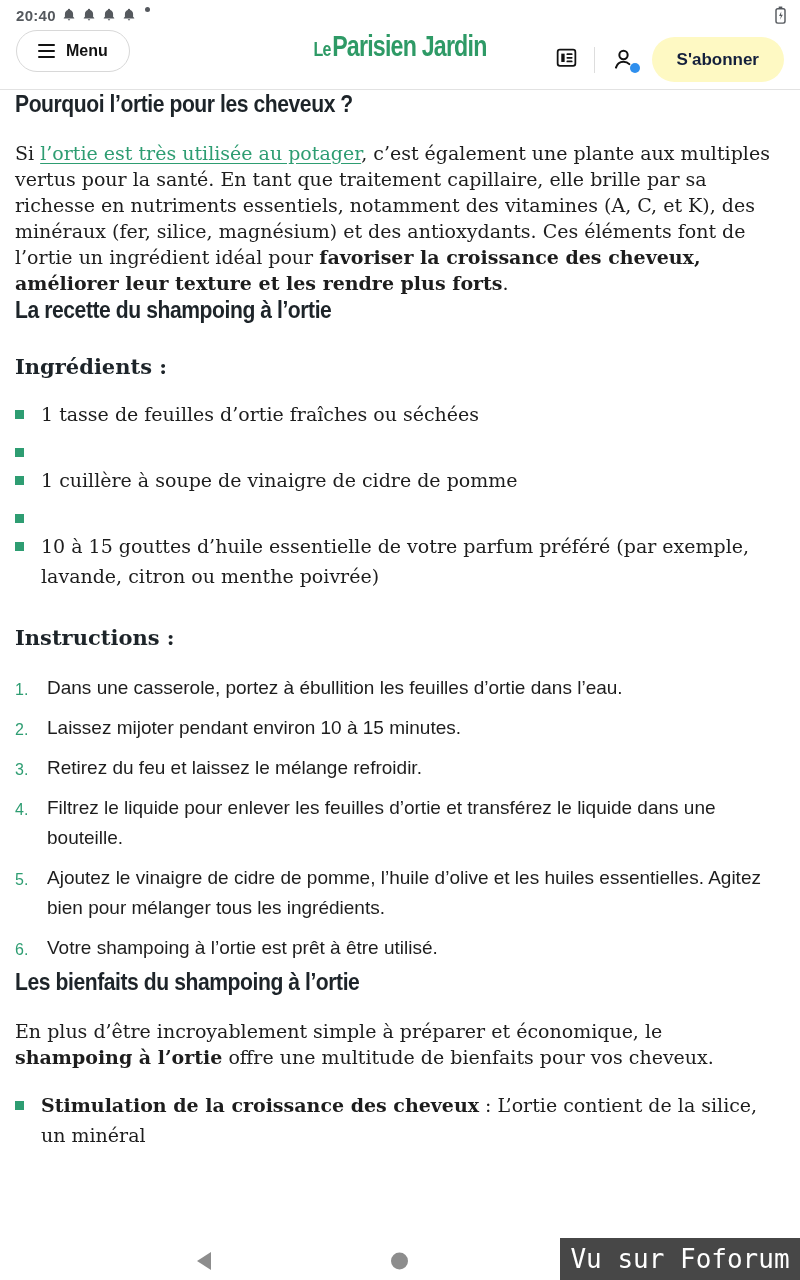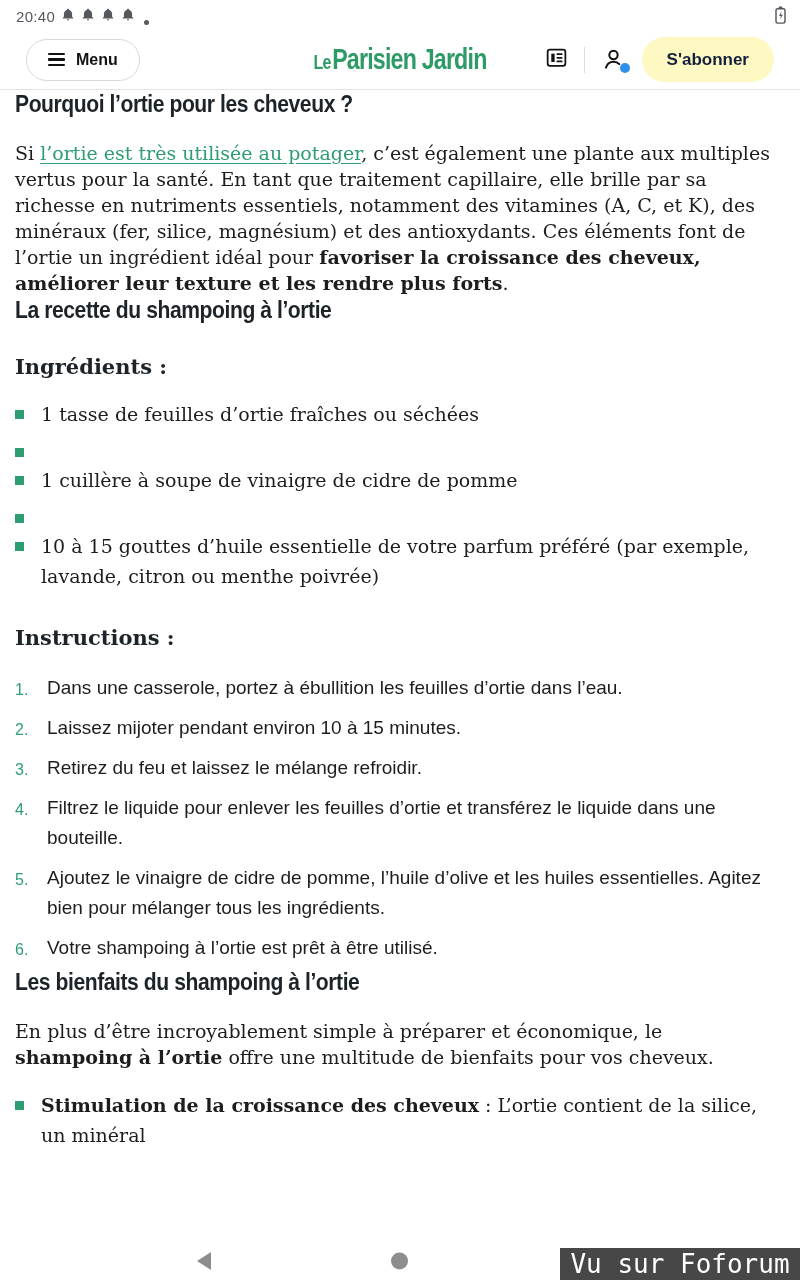--- a/index.html
+++ b/index.html
@@ -11,29 +11,29 @@
     font-family: "Liberation Sans", sans-serif;
     color: #191919;
   }
 
   
   .status-bar {
     height: 30px; display: flex; justify-content: space-between;
     align-items: center; padding: 2px 14px 0 16px;
     color: #55595e; font-size: 15px;
   }
-  .sb-left { display: flex; align-items: flex-end; gap: 6px; }
+  .sb-left { display: flex; align-items: flex-start; gap: 6px; font-weight: bold; }
   .sb-time { letter-spacing: .3px; }
   .sb-dot { width: 5px; height: 5px; border-radius: 50%; background: #55595e; margin-left: 3px; }
   .sb-right { display: flex; align-items: flex-end; gap: 20px; flex-direction: column; }
 
   
   .header {
-    height: 60px; display: flex; align-items: center;
-    padding: 0 26px; border-bottom: 1px solid #e2e2e2;
+    height: 60px; display: flex; 
+    padding: 0 16px; border-bottom: 1px solid #e2e2e2;
     position: relative; background: #fff;
   }
   .menu-btn {
     display: flex; align-items: center; gap: 11px;
     border: 1px solid #d8d8d8; border-radius: 24px;
     height: 42px; padding: 0 21px; background: #fff;
     font-weight: 700; font-size: 16px; color: #121212; cursor: pointer;
   }
   .hamburger { display: flex; flex-direction: column; gap: 3.5px; }
   .hamburger span { display: block; width: 17px; height: 2.2px; background: #121212; border-radius: 1px; }
@@ -104,21 +104,21 @@
     position: absolute; left: 197px; top: 50%; transform: translateY(-50%);
     width: 0; height: 0; cursor: pointer;
     border-top: 9px solid transparent; border-bottom: 9px solid transparent;
     border-right: 14px solid #8d8d8d;
   }
   .home-icon {
     position: absolute; left: 391px; top: 50%; transform: translateY(-50%);
     width: 17px; height: 17px; border-radius: 50%; background: #8d8d8d; cursor: pointer;
   }
   .watermark {
-    position: absolute; right: 0; bottom: 0; width: 240px; height: 32px;
+    position: absolute; right: 0; bottom: 0; width: 240px; height: 42px;
     background: #474747; color: #fff; z-index: 6;
     display: flex; align-items: center; justify-content: center;
     font-family: "DejaVu Sans Mono", monospace; font-size: 26px; letter-spacing: 0;
   }
 </style>
 </head>
 <body>
 
 <div class="status-bar">
   <div class="sb-left">

